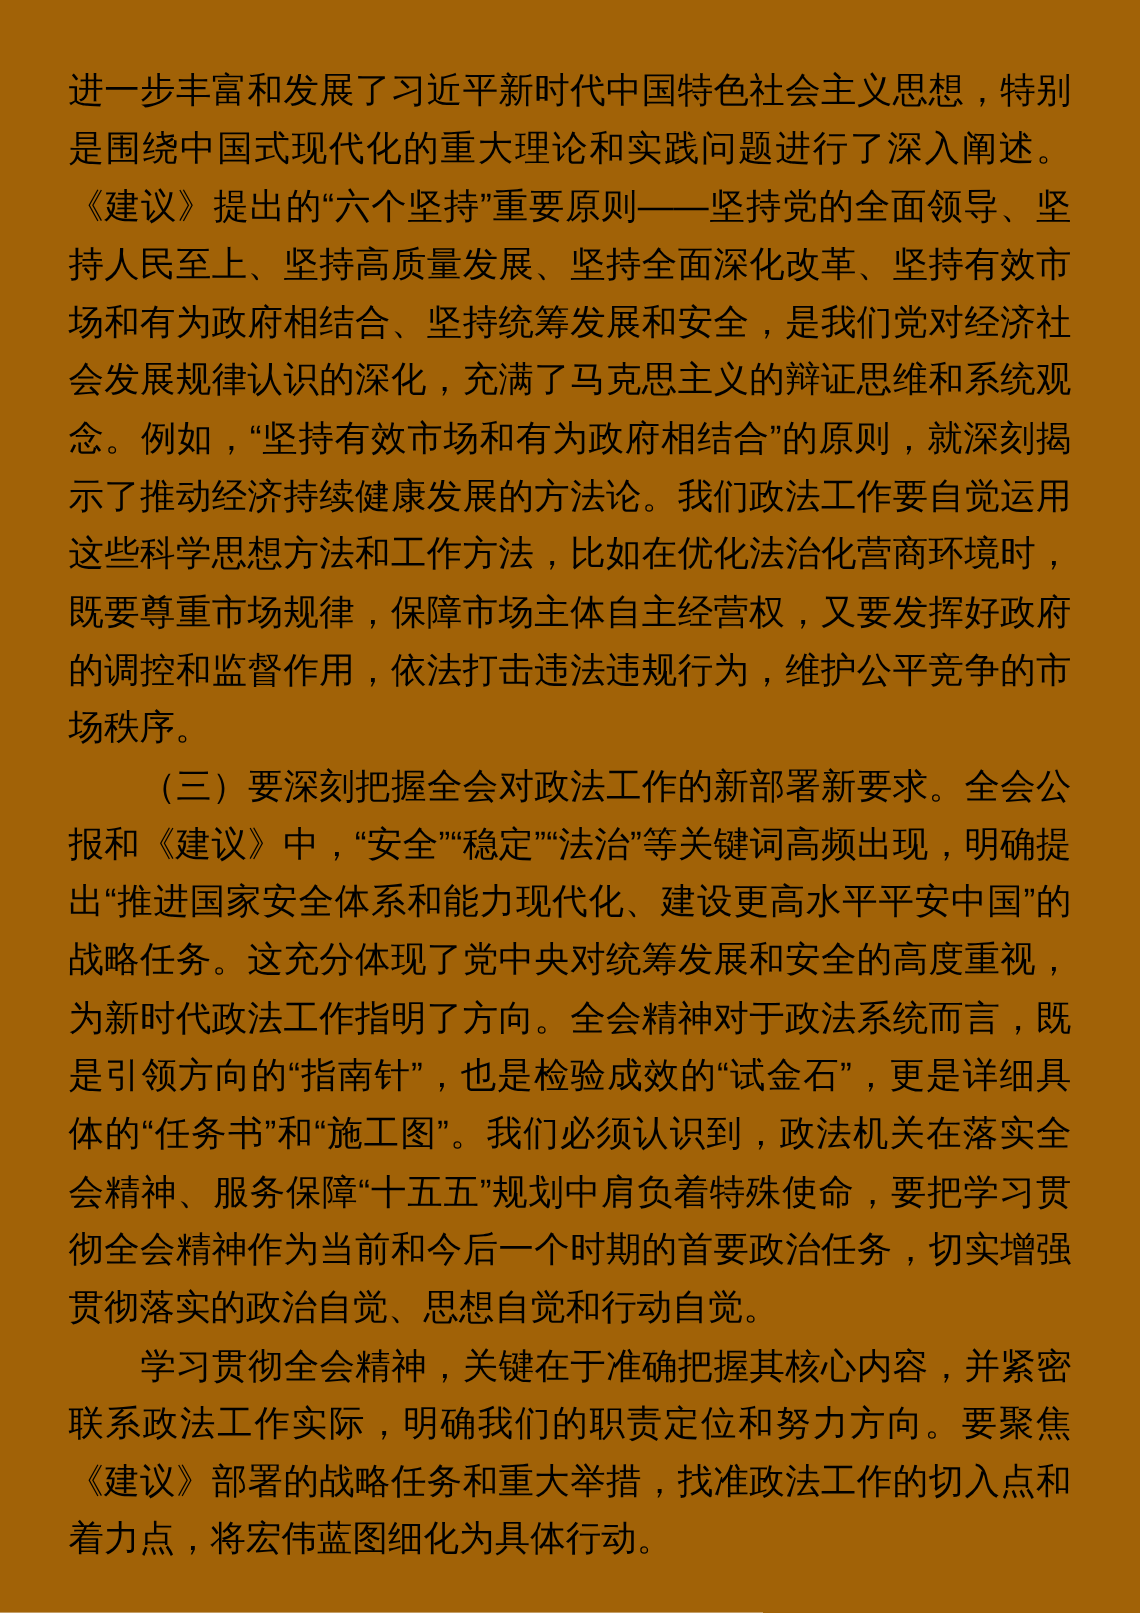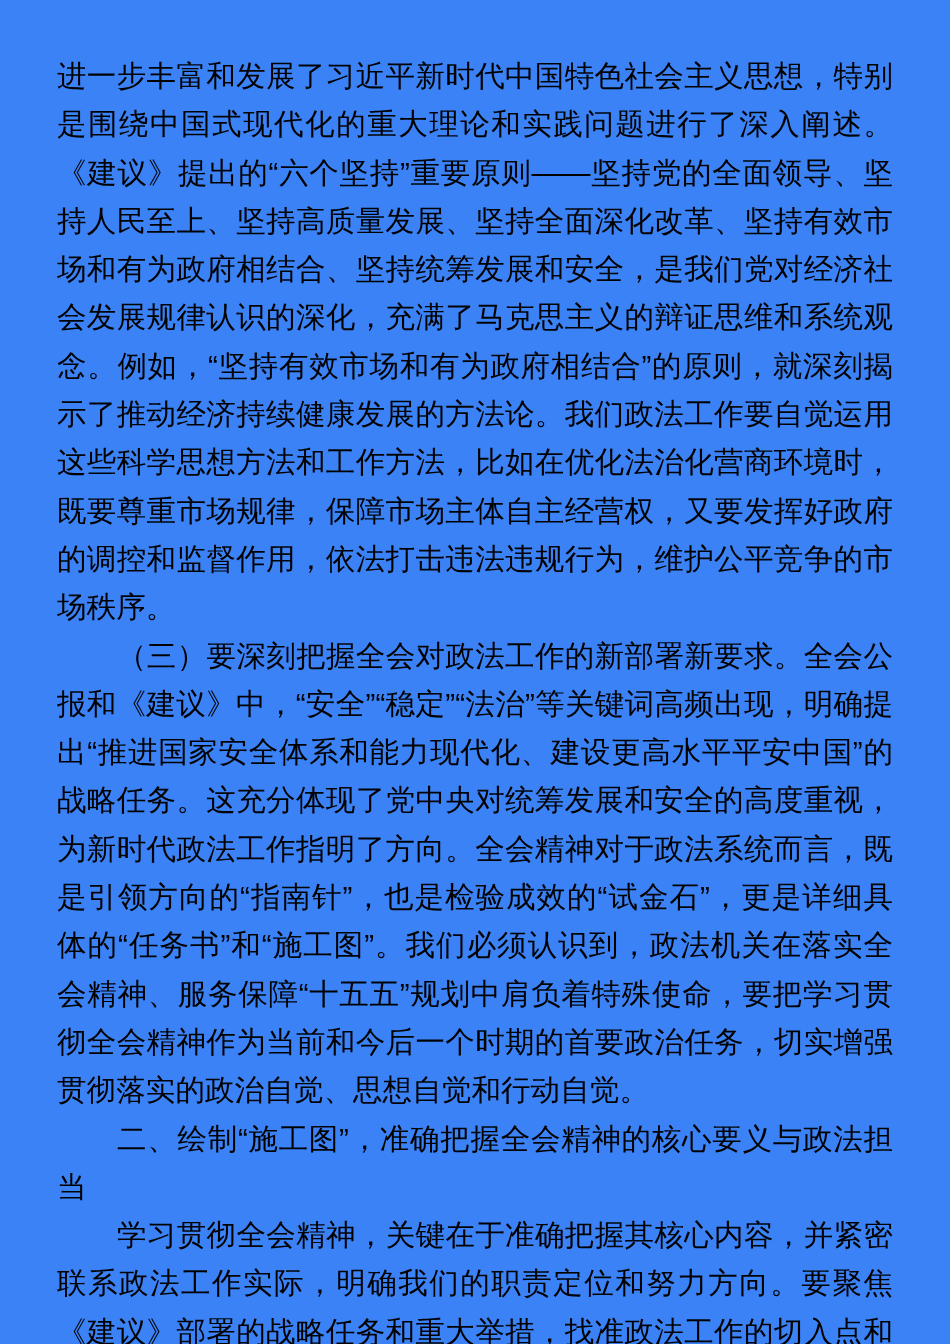--- a/index.html
+++ b/index.html
@@ -5,21 +5,21 @@
   html, body {
     margin: 0;
     padding: 0;
     background: #ffffff;
   }
 
   .page {
     position: relative;
     width: 950px;
     height: 1344px;
-    background: #3b82f6;
+    background: #a16207;
     overflow: hidden;
     box-sizing: border-box;
   }
 
   .doc-body {
     position: absolute;
     left: 57px;
     top: 52px;
     width: 836px;
   }
@@ -50,18 +50,17 @@
 </head>
 <body>
 
 <div class="page">
   <div class="doc-body">
 
     <p class="para">进一步丰富和发展了习近平新时代中国特色社会主义思想，特别是围绕中国式现代化的重大理论和实践问题进行了深入阐述。《建议》提出的“六个坚持”重要原则——坚持党的全面领导、坚持人民至上、坚持高质量发展、坚持全面深化改革、坚持有效市场和有为政府相结合、坚持统筹发展和安全，是我们党对经济社会发展规律认识的深化，充满了马克思主义的辩证思维和系统观念。例如，“坚持有效市场和有为政府相结合”的原则，就深刻揭示了推动经济持续健康发展的方法论。我们政法工作要自觉运用这些科学思想方法和工作方法，比如在优化法治化营商环境时，既要尊重市场规律，保障市场主体自主经营权，又要发挥好政府的调控和监督作用，依法打击违法违规行为，维护公平竞争的市场秩序。</p>
 
     <p class="para indent2"><span class="bold-lead">（三）要深刻把握全会对政法工作的新部署新要求。</span><span>全会公报和《建议》中，“安全”“稳定”“法治”等关键词高频出现，明确提出“推进国家安全体系和能力现代化、建设更高水平平安中国”的战略任务。这充分体现了党中央对统筹发展和安全的高度重视，为新时代政法工作指明了方向。全会精神对于政法系统而言，既是引领方向的“指南针”，也是检验成效的“试金石”，更是详细具体的“任务书”和“施工图”。我们必须认识到，政法机关在落实全会精神、服务保障“十五五”规划中肩负着特殊使命，要把学习贯彻全会精神作为当前和今后一个时期的首要政治任务，切实增强贯彻落实的政治自觉、思想自觉和行动自觉。</span></p>
 
-    <p class="para indent2">二、绘制“施工图”，准确把握全会精神的核心要义与政法担当</p>
 
     <p class="para indent2">学习贯彻全会精神，关键在于准确把握其核心内容，并紧密联系政法工作实际，明确我们的职责定位和努力方向。要聚焦《建议》部署的战略任务和重大举措，找准政法工作的切入点和着力点，将宏伟蓝图细化为具体行动。</p>
 
   </div>
 </div>
 
 </body></html>

